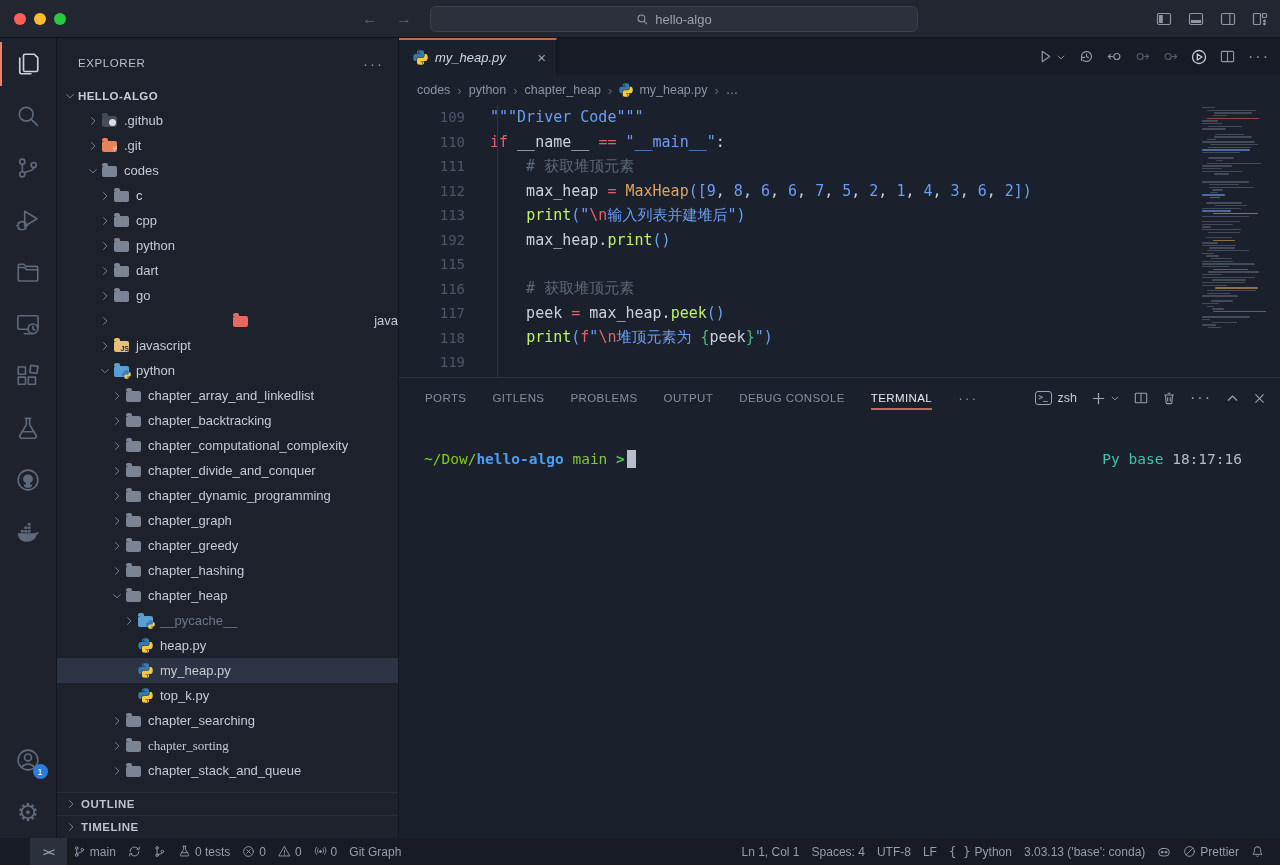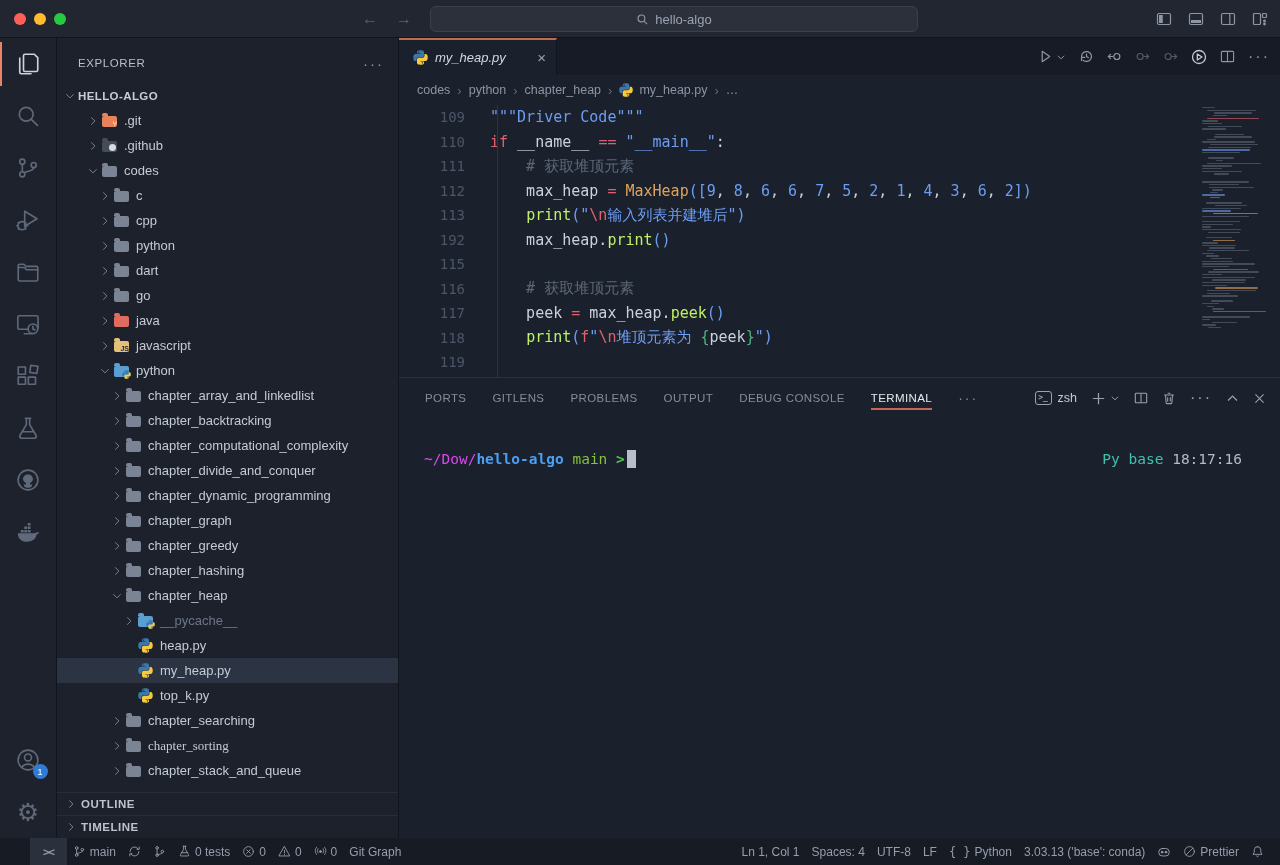--- a/index.html
+++ b/index.html
@@ -86,21 +86,21 @@
   .ptab { color:#848d9d; font-size:11.5px; letter-spacing:.4px; height:100%; display:flex; align-items:center; position:relative; }
   .ptab.active { color:#e4e8ee; }
   .ptab.active:after { content:""; position:absolute; left:0; right:0; bottom:8px; height:2px; background:#c36856; }
   .ptab-dots { color:#848d9d; font-size:14px; letter-spacing:2px; }
   .panel-ctrls { margin-left:auto; display:flex; align-items:center; gap:14px; color:#9aa3b2; }
   .shell-label { display:flex; align-items:center; gap:6px; font-size:12.5px; color:#c3cbd6; }
   .shell-ic { width:17px; height:14px; border:1px solid #9aa3b2; border-radius:3px; font:bold 8px/12px "DejaVu Sans Mono",monospace;
     text-align:center; color:#9aa3b2; }
   .term { flex:1; position:relative; font-family:"DejaVu Sans Mono", monospace; font-size:14.5px; }
   .termline { position:absolute; top:32px; left:25px; right:38px; display:flex; align-items:center; white-space:pre; }
-  .t-path{color:#d946ef} .t-repo{color:#4a9ff5;font-weight:bold} .t-branch{color:#87c13e}
+  .t-path{color:#84cc16} .t-repo{color:#4a9ff5;font-weight:bold} .t-branch{color:#87c13e}
   .t-arrow{color:#56c454;font-weight:bold} .t-env{color:#41c0ad} .t-time{color:#b3bcc9}
   .cursor { width:9px; height:18px; background:#b9bfc9; display:inline-block; margin-left:2px; }
   .t-right { margin-left:auto; display:flex; gap:0; }
 
   
   .statusbar { height:27px; flex:0 0 27px; background:#171b24; display:flex; align-items:center;
     color:#959ead; font-size:12px; padding-right:10px; }
   .sb-item { display:flex; align-items:center; gap:4px; padding:0 6px; height:100%; cursor:pointer; white-space:nowrap; }
   .remote-tile { background:#2a303c; padding:0 13px; margin-left:30px; font-weight:bold; font-size:11px; letter-spacing:-1px; }
   .sb-right { margin-left:auto; display:flex; height:100%; align-items:center; }
@@ -257,42 +257,42 @@
             </span>
             <span class="lbl">HELLO-ALGO</span>
           </div>
           <div class="trow" style="padding-left: 28px;">
             <span class="chev">
               <svg viewBox="0 0 16 16" width="12" height="12" fill="none" stroke="currentColor" stroke-width="1.1" stroke-linecap="round" stroke-linejoin="round">
                 <path d="M6 3.5 10.5 8 6 12.5"></path>
               </svg>
             </span>
             <span class="icon">
+              <span class="folder" style="background: rgb(69, 76, 89);">
+                <span class="emdot"></span>
+              </span>
+            </span>
+            <span class="lbl">.github</span>
+          </div>
+          <div class="trow" style="padding-left: 28px;">
+            <span class="chev">
+              <svg viewBox="0 0 16 16" width="12" height="12" fill="none" stroke="currentColor" stroke-width="1.1" stroke-linecap="round" stroke-linejoin="round">
+                <path d="M6 3.5 10.5 8 6 12.5"></path>
+              </svg>
+            </span>
+            <span class="icon">
               <span class="folder" style="background: rgb(232, 130, 90);">
                 <span class="em" style="color: rgb(251, 233, 226);">⑂</span>
               </span>
             </span>
             <span class="lbl">.git</span>
           </div>
           <div class="trow" style="padding-left: 28px;">
             <span class="chev">
               <svg viewBox="0 0 16 16" width="12" height="12" fill="none" stroke="currentColor" stroke-width="1.1" stroke-linecap="round" stroke-linejoin="round">
-                <path d="M6 3.5 10.5 8 6 12.5"></path>
-              </svg>
-            </span>
-            <span class="icon">
-              <span class="folder" style="background: rgb(69, 76, 89);">
-                <span class="emdot"></span>
-              </span>
-            </span>
-            <span class="lbl">.github</span>
-          </div>
-          <div class="trow" style="padding-left: 28px;">
-            <span class="chev">
-              <svg viewBox="0 0 16 16" width="12" height="12" fill="none" stroke="currentColor" stroke-width="1.1" stroke-linecap="round" stroke-linejoin="round">
                 <path d="M3.5 6l4.5 4.5L12.5 6"></path>
               </svg>
             </span>
             <span class="icon">
               <span class="folder" style="background: rgb(123, 132, 149);"></span>
             </span>
             <span class="lbl">codes</span>
           </div>
           <div class="trow" style="padding-left: 40px;">
             <span class="chev">
@@ -342,21 +342,21 @@
             <span class="chev">
               <svg viewBox="0 0 16 16" width="12" height="12" fill="none" stroke="currentColor" stroke-width="1.1" stroke-linecap="round" stroke-linejoin="round">
                 <path d="M6 3.5 10.5 8 6 12.5"></path>
               </svg>
             </span>
             <span class="icon">
               <span class="folder" style="background: rgb(123, 132, 149);"></span>
             </span>
             <span class="lbl">go</span>
           </div>
-          <div class="trow" style="padding-left: 40px;">
+          <div class="trow" style="padding-left: 40px; justify-content: space-between;">
             <span class="chev">
               <svg viewBox="0 0 16 16" width="12" height="12" fill="none" stroke="currentColor" stroke-width="1.1" stroke-linecap="round" stroke-linejoin="round">
                 <path d="M6 3.5 10.5 8 6 12.5"></path>
               </svg>
             </span>
             <span class="icon">
               <span class="folder" style="background: rgb(224, 108, 96);"></span>
             </span>
             <span class="lbl">java</span>
           </div>

